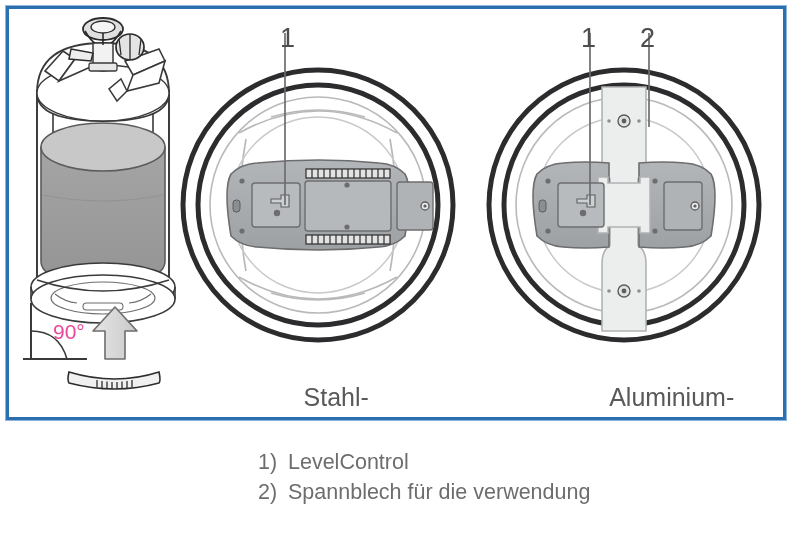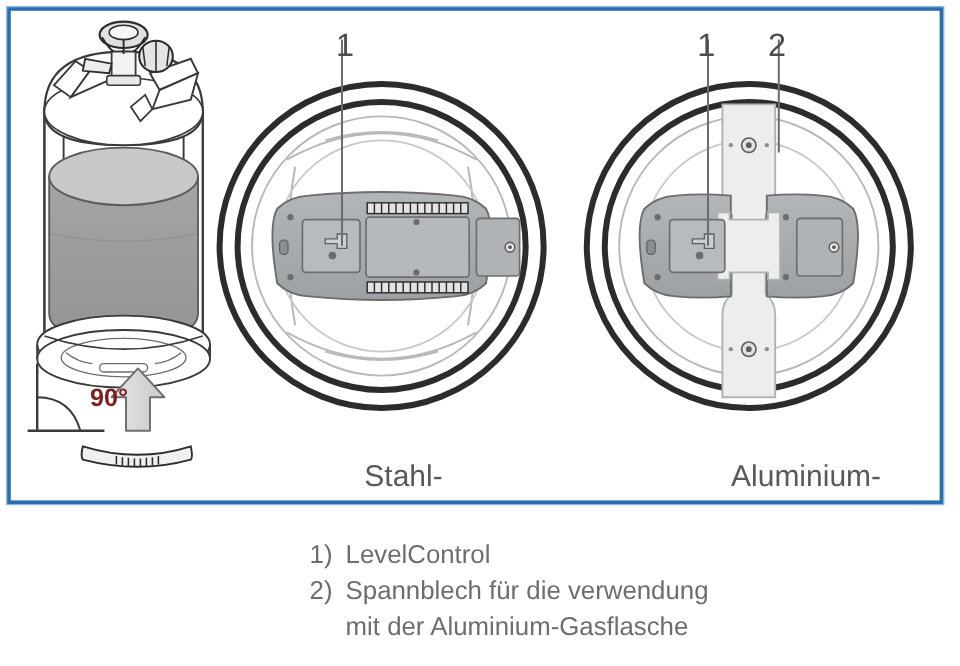--- a/index.html
+++ b/index.html
@@ -81,25 +81,24 @@
     line-height: 27px;
   }
   #num-steel-1 { left: 271px; top: 16px; }
   #num-alu-1   { left: 572px; top: 16px; }
   #num-alu-2   { left: 631px; top: 16px; }
 
   .angle-label {
     position: absolute;
     left: 44px;
     top: 312px;
-    color: #7f1d1d;
+    color: #ec4899;
     font-size: 21px;
-    font-weight: bold;
+    font-weight: normal;
     line-height: 21px;
-    margin-left: 22px;
   }
 </style>
 </head>
 <body>
 
 <div id="stage">
 
   <div class="panel-frame">
     <div class="panel-inner">
 
@@ -350,16 +349,15 @@
 
   <div class="legend">
     <div class="legend-row">
       <span class="legend-num">1)</span>
       <span class="legend-txt">LevelControl</span>
     </div>
     <div class="legend-row">
       <span class="legend-num">2)</span>
       <span class="legend-txt">Spannblech für die verwendung</span>
     </div>
-    <div class="legend-cont">mit der Aluminium-Gasflasche</div>
   </div>
 
 </div>
 
 </body></html>

